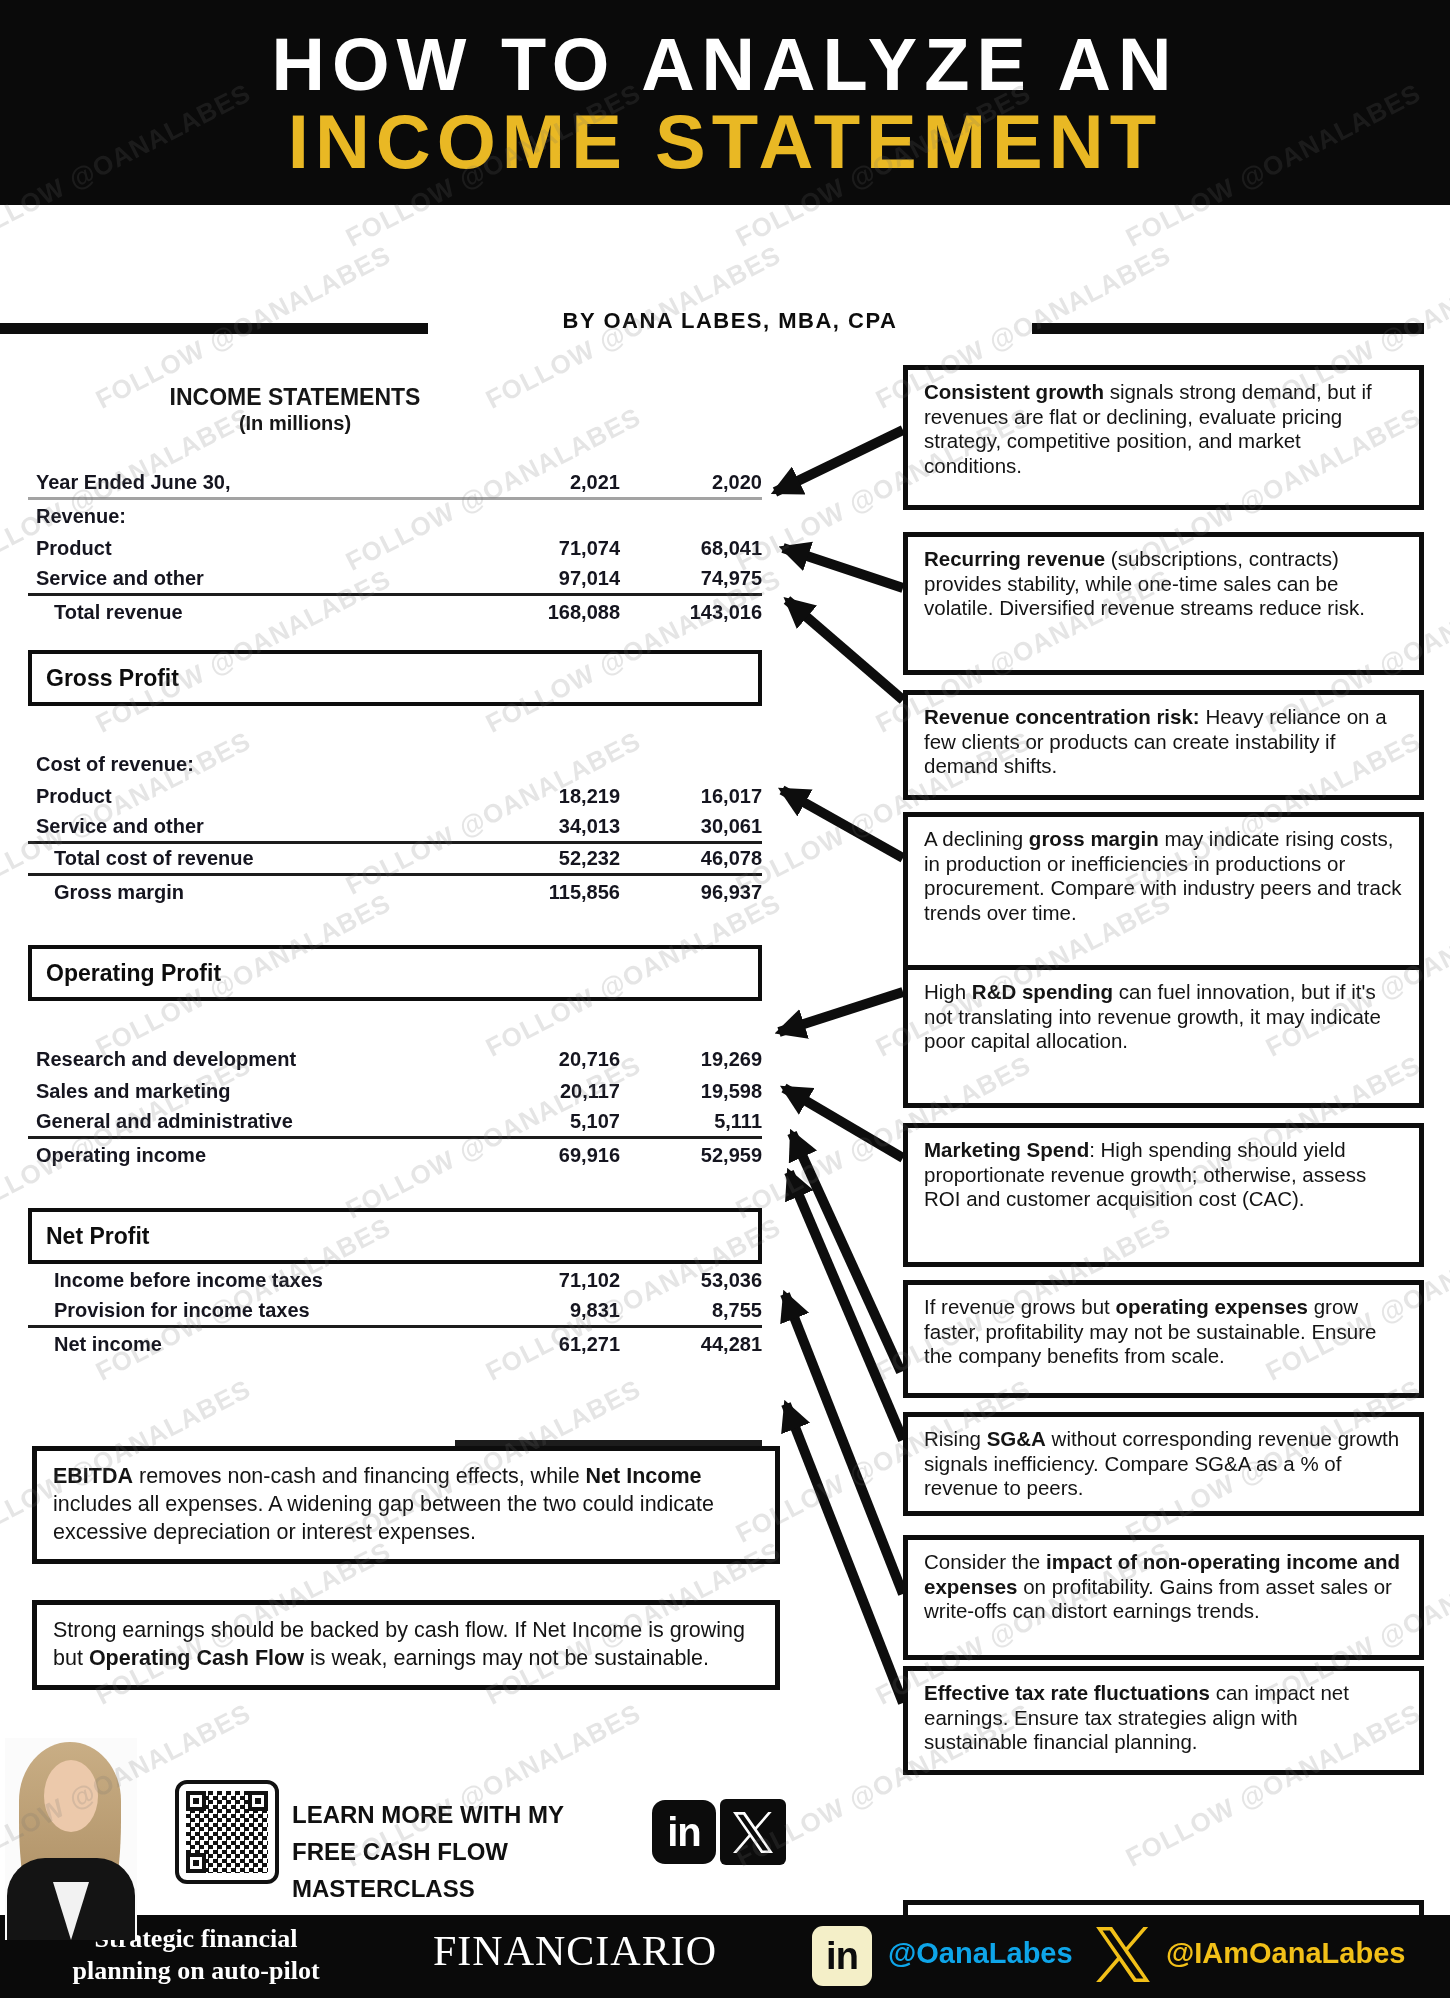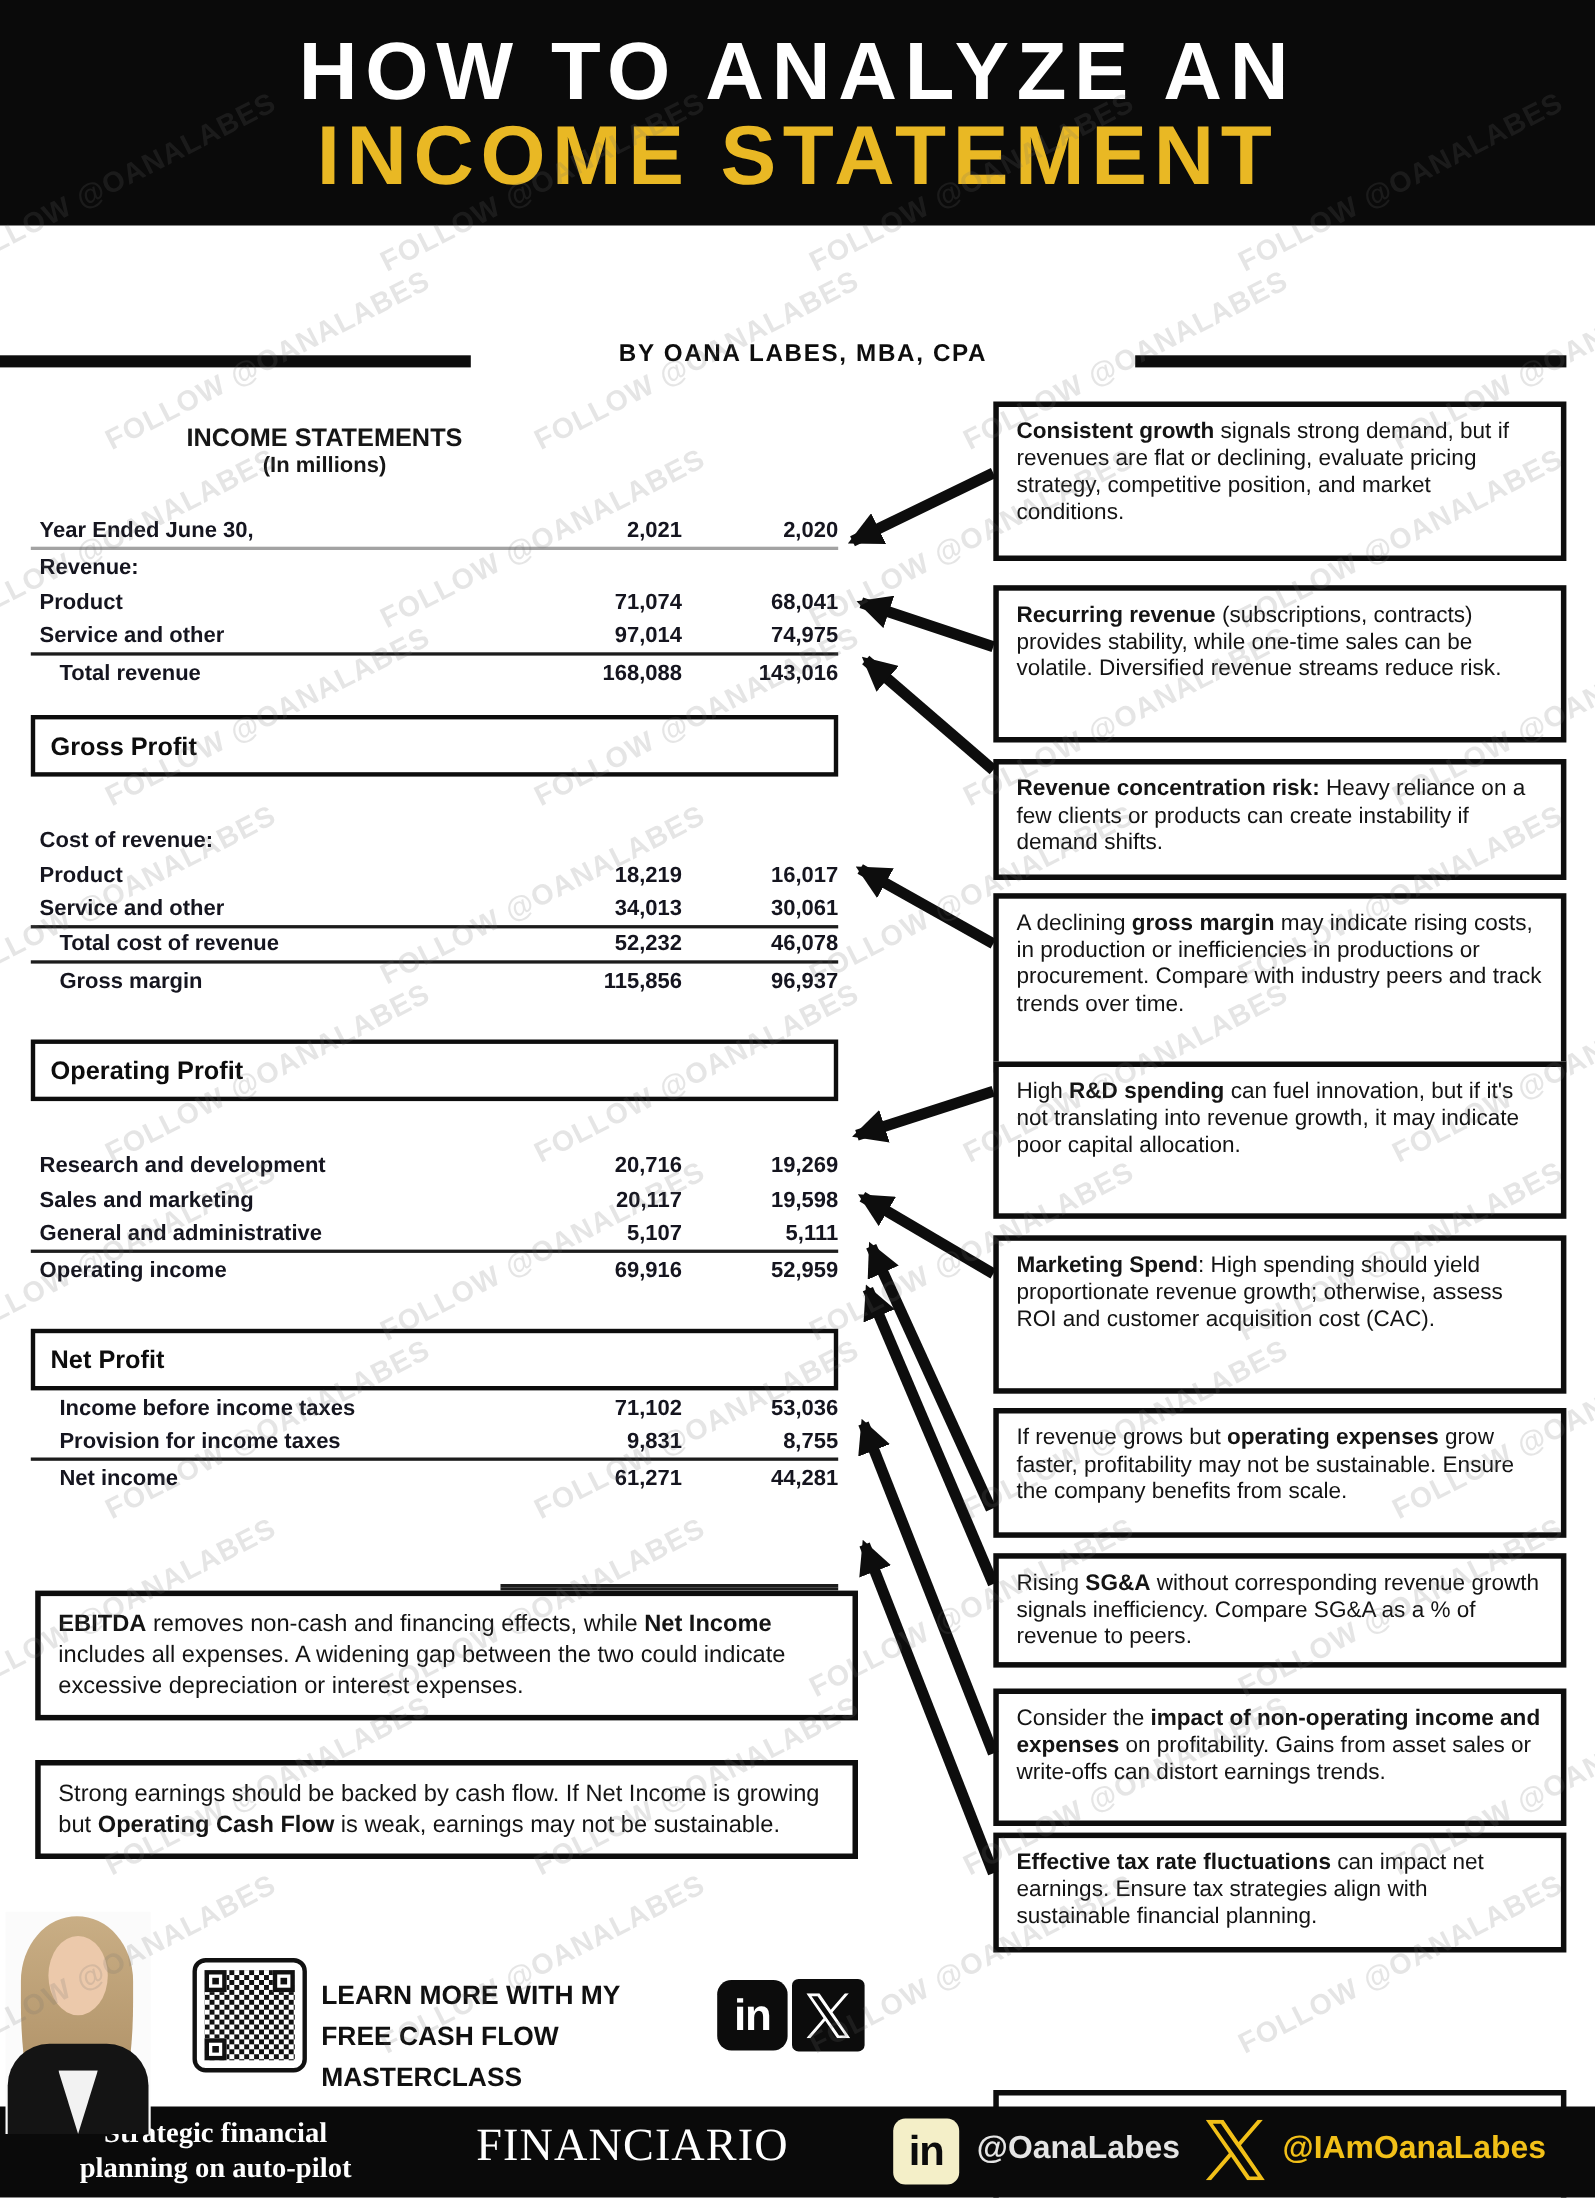--- a/index.html
+++ b/index.html
@@ -86,21 +86,21 @@
 
   
   .footer{position:absolute;left:0;top:1915px;width:1450px;height:83px;background:#0a0a0a;z-index:4;}
   .footer .tag{position:absolute;left:28px;top:8px;width:336px;text-align:center;color:#fff;
     font-family:"Liberation Serif",serif;font-size:26px;font-weight:600;line-height:1.22;}
   .footer .brand{position:absolute;left:395px;top:12px;width:360px;text-align:center;color:#fff;
     font-family:"Liberation Serif",serif;font-size:42px;letter-spacing:1px;}
   .footer .fli{position:absolute;left:812px;top:11px;width:60px;height:60px;background:#F4EFC8;
     border-radius:11px;color:#0c0c0c;font-size:38px;font-weight:800;display:flex;
     align-items:center;justify-content:center;letter-spacing:-1px;}
-  .footer .h1{position:absolute;left:888px;top:22px;font-size:29px;font-weight:800;color:#e5e5e5;white-space:nowrap;}
+  .footer .h1{position:absolute;left:888px;top:22px;font-size:29px;font-weight:800;color:#0ea5e9;white-space:nowrap;}
   .footer .fx{position:absolute;left:1096px;top:12px;}
   .footer .h2{position:absolute;left:1166px;top:22px;font-size:29px;font-weight:800;color:#F2C018;white-space:nowrap;}
 </style>
 </head>
 <body>
 
 <div id="page">
 
   <div class="hdr">
     <div class="t1">HOW TO ANALYZE AN</div>

